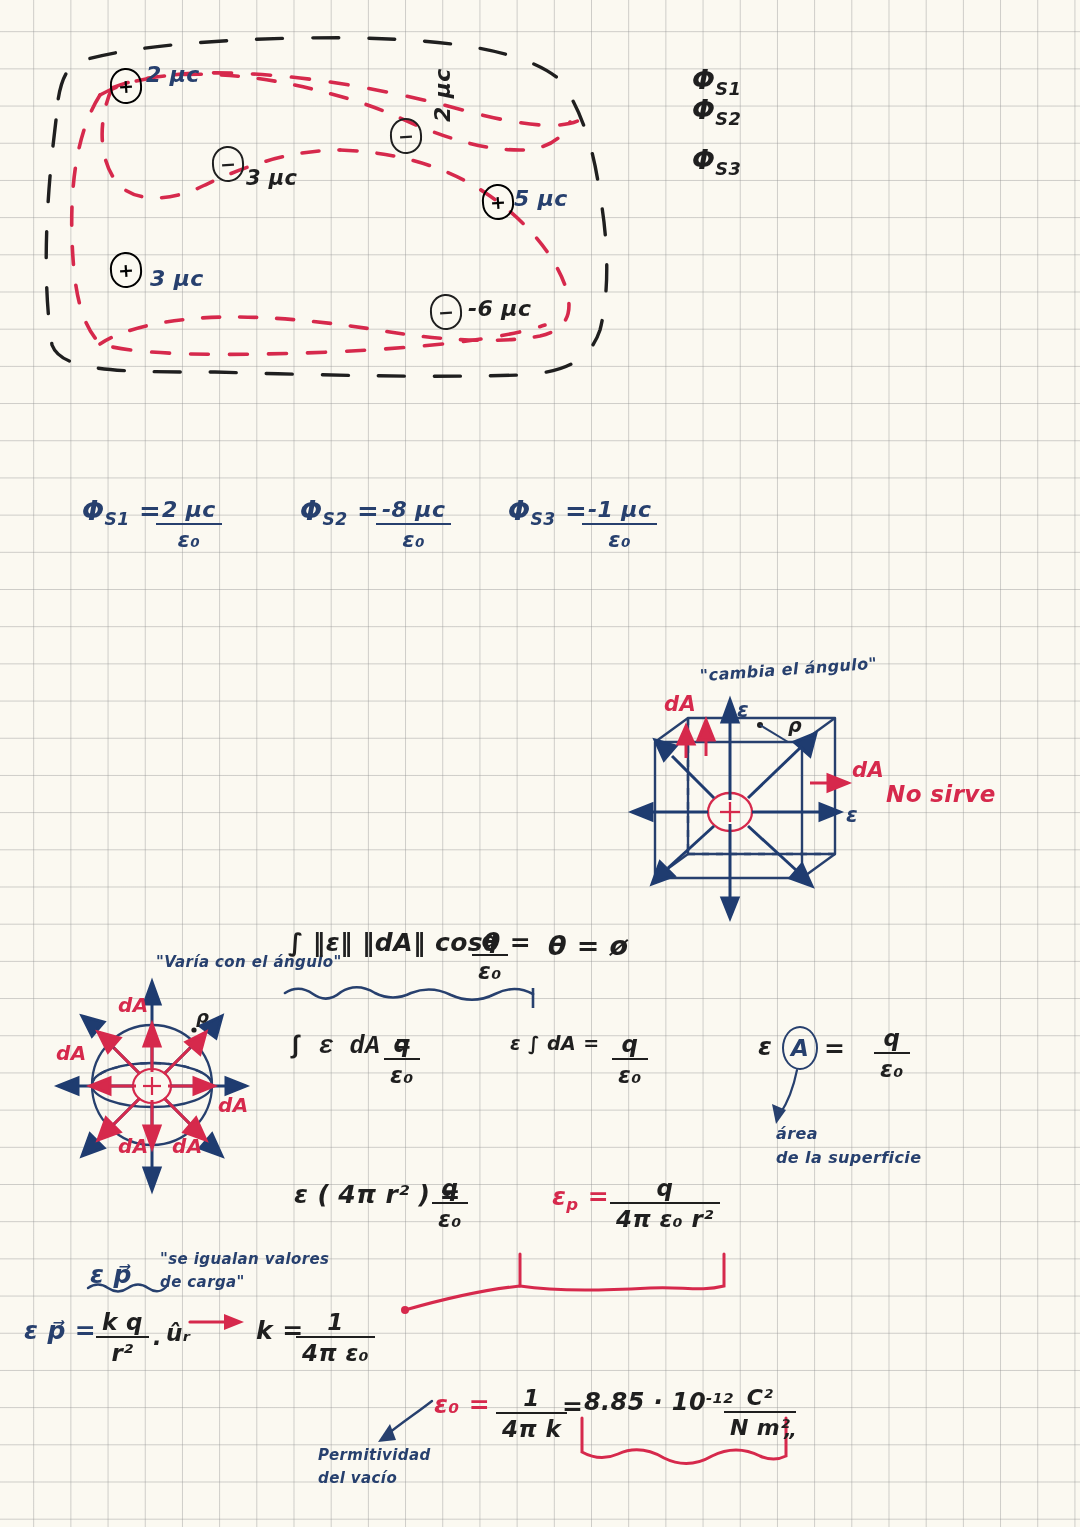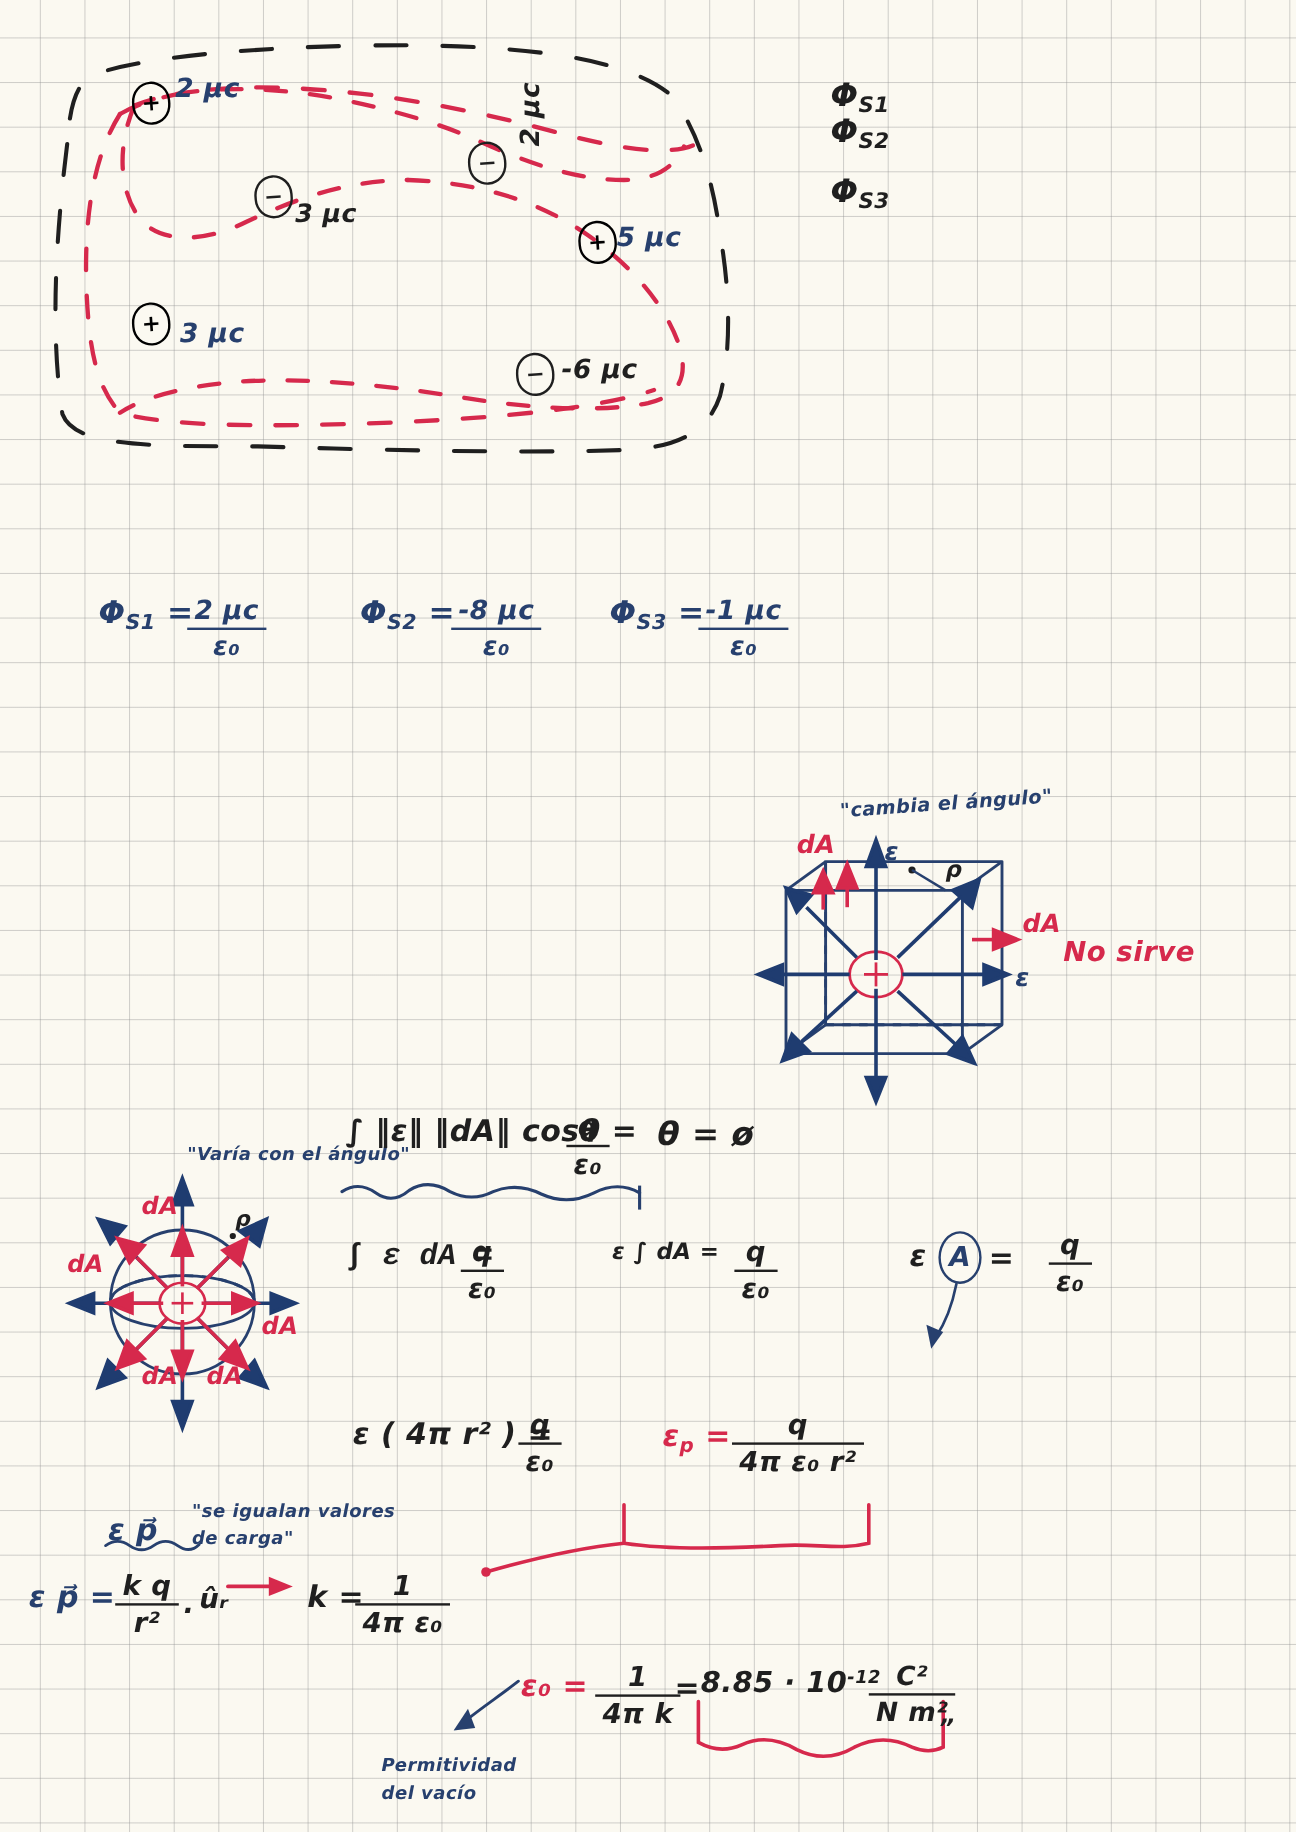--- a/index.html
+++ b/index.html
@@ -372,20 +372,24 @@
     <span>ε</span>
   </div>
   <div style="position:absolute; left:782px; top:1026px; width:32px; height:40px; border:2.3px solid #27406e; border-radius:50%; display:flex; align-items:center; justify-content:center; color:#27406e; font-style:italic; font-weight:600; font-size:23px; font-family:'DejaVu Sans',sans-serif;">
     <span>A</span>
   </div>
   <div class="ink handy blk" style="left:824px; top:1036px; font-size:25px;">=</div>
   <div class="frac ink handy blk" style="left:874px; top:1026px; font-size:23px;">
     <span class="num">q</span>
     <span class="den">ε₀</span>
   </div>
+  <div class="ink handy" style="left:776px; top:1122px; font-size:16px; line-height:1.5;">
+    <div>área</div>
+    <div>de la superficie</div>
+  </div>
 
   <div class="ink handy blk" style="left:294px; top:1182px; font-size:25px;">
     <span>ε ( 4π r² )</span>
     <span>=</span>
   </div>
   <div class="frac ink handy blk" style="left:432px; top:1176px; font-size:23px;">
     <span class="num">q</span>
     <span class="den">ε₀</span>
   </div>
 
@@ -417,21 +421,21 @@
 
   <div class="ink handy blk" style="left:256px; top:1318px; font-size:25px;">
     <span>k</span>
     <span>=</span>
   </div>
   <div class="frac ink handy blk" style="left:296px; top:1310px; font-size:23px;">
     <span class="num">1</span>
     <span class="den">4π ε₀</span>
   </div>
 
-  <div class="ink handy" style="left:318px; top:1444px; font-size:15px; line-height:1.5;margin-top:16px;">
+  <div class="ink handy" style="left:318px; top:1444px; font-size:15px; line-height:1.5;">
     <div>Permitividad</div>
     <div>del vacío</div>
   </div>
 
   <div class="ink handy red" style="left:434px; top:1392px; font-size:25px;">
     <span>ε₀</span>
     <span>=</span>
   </div>
   <div class="frac ink handy blk" style="left:496px; top:1386px; font-size:23px;">
     <span class="num">1</span>

